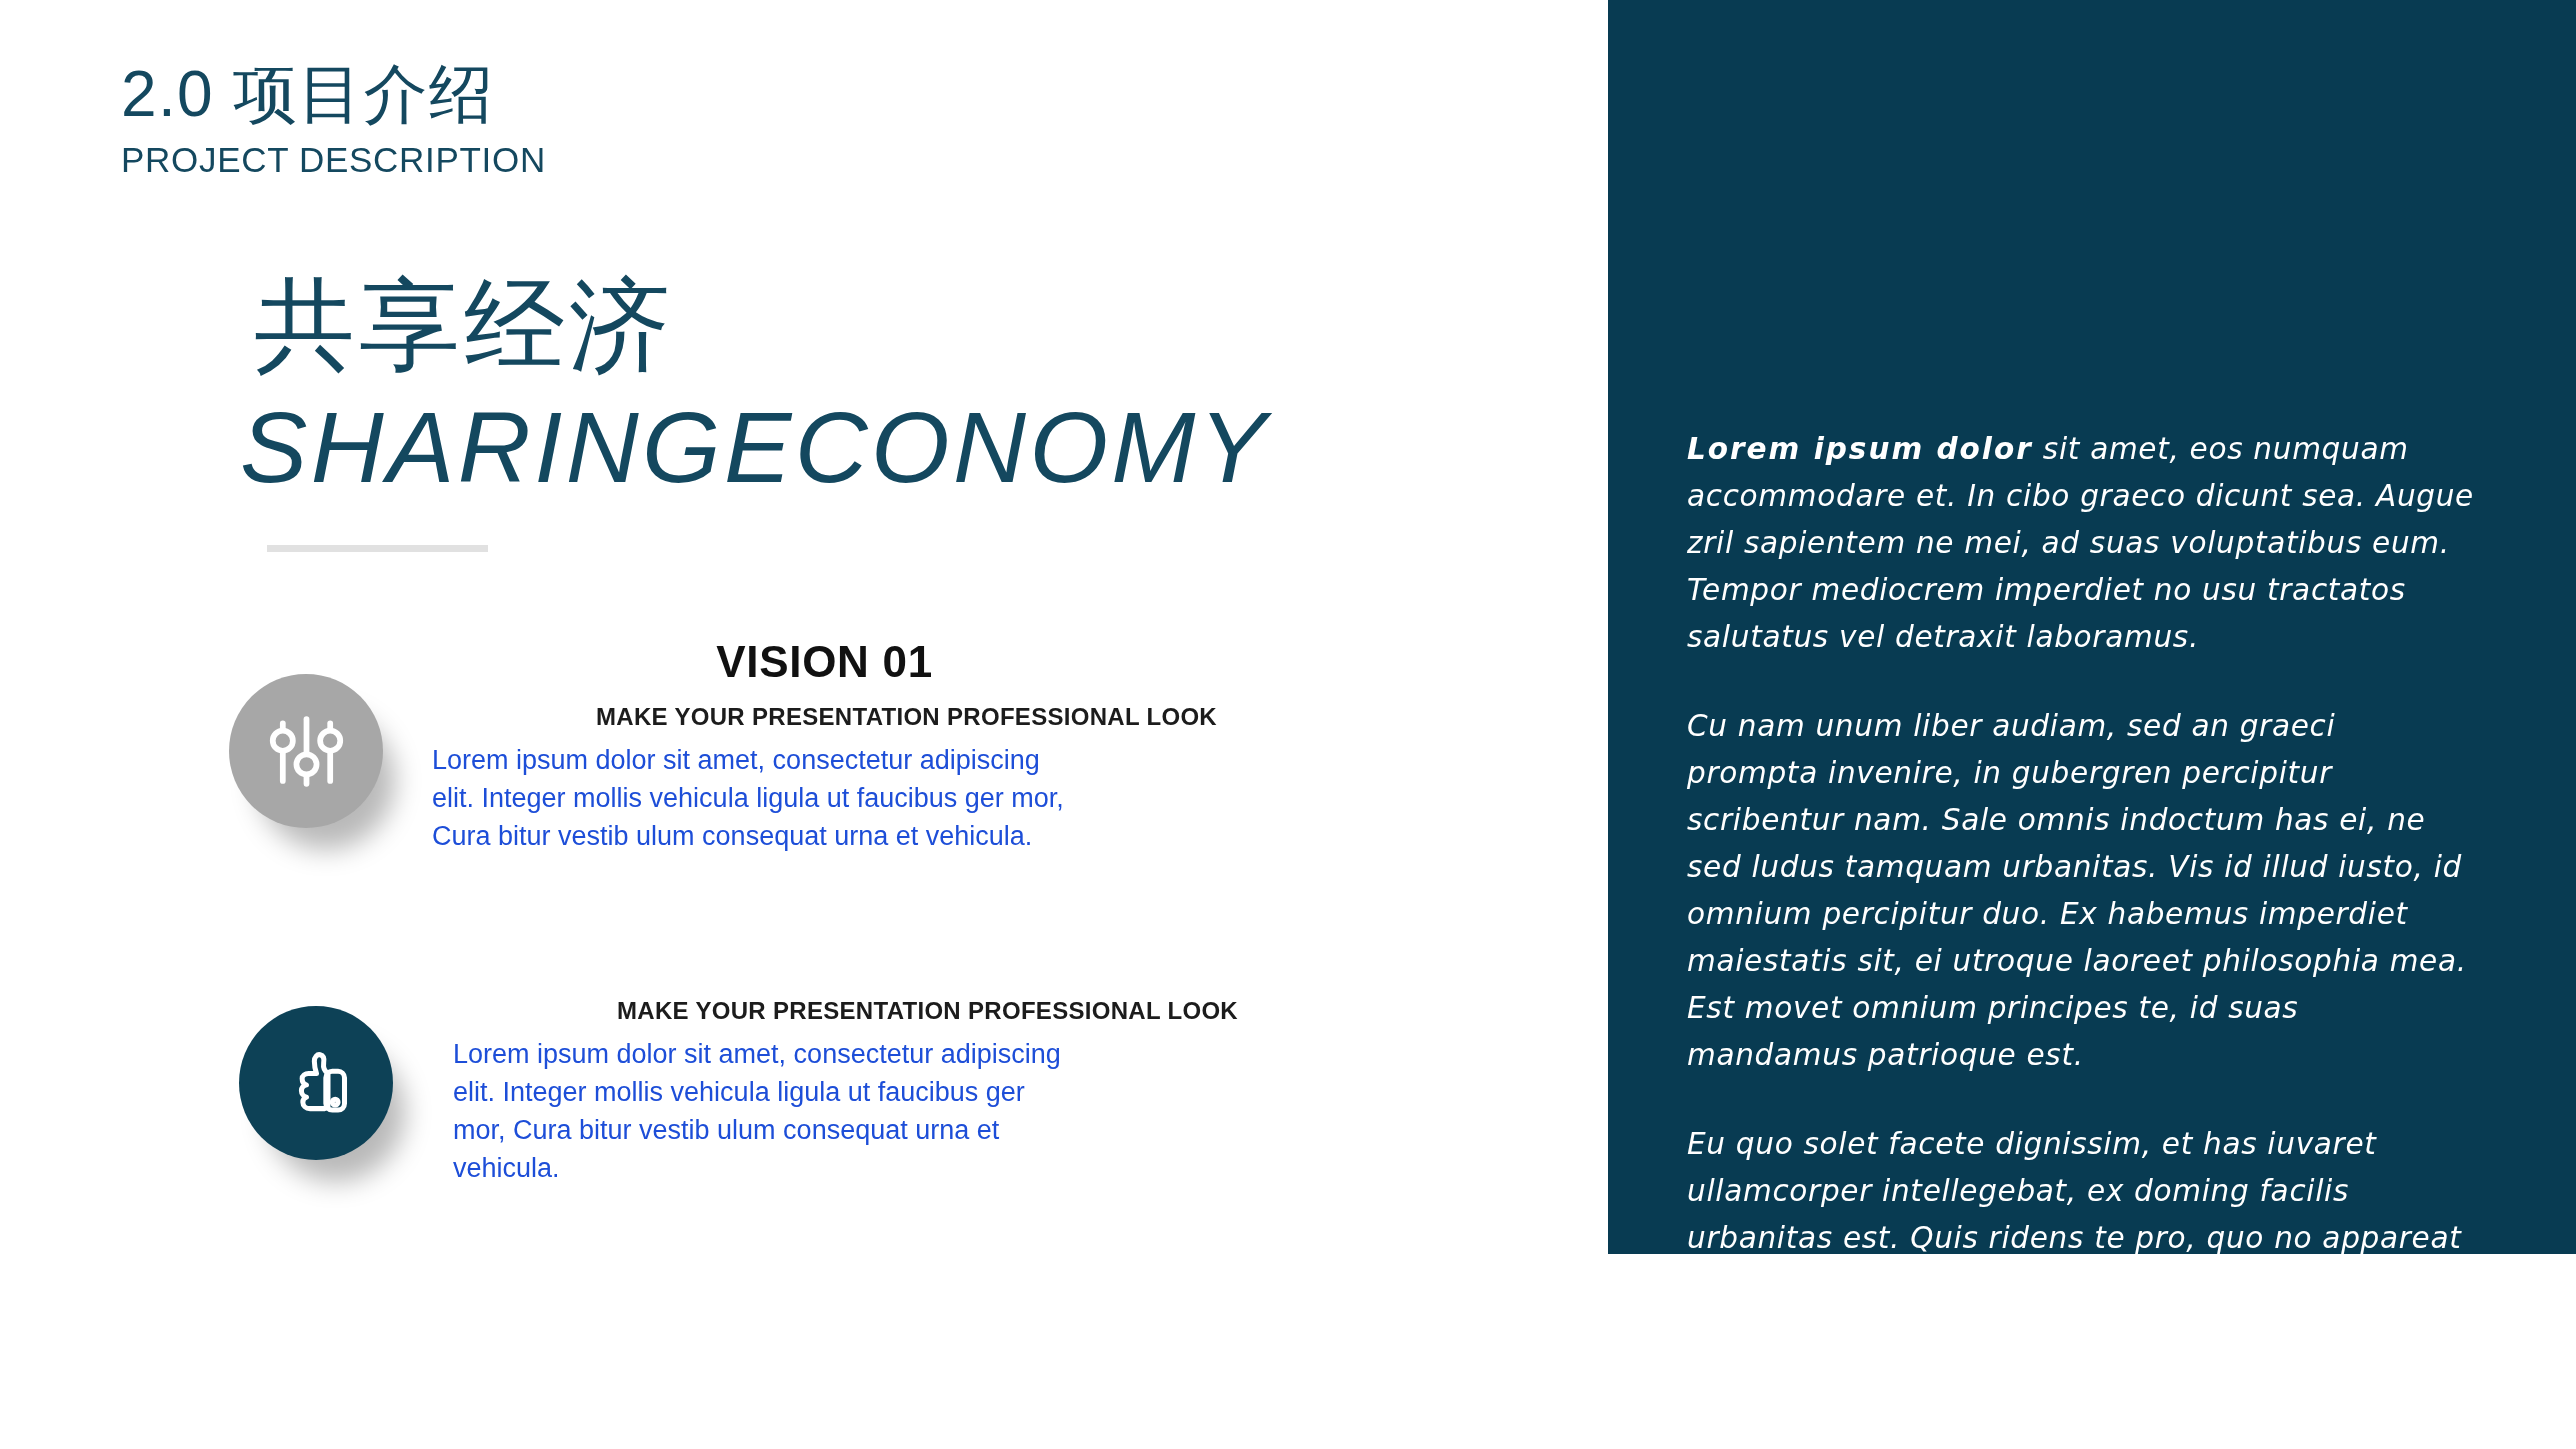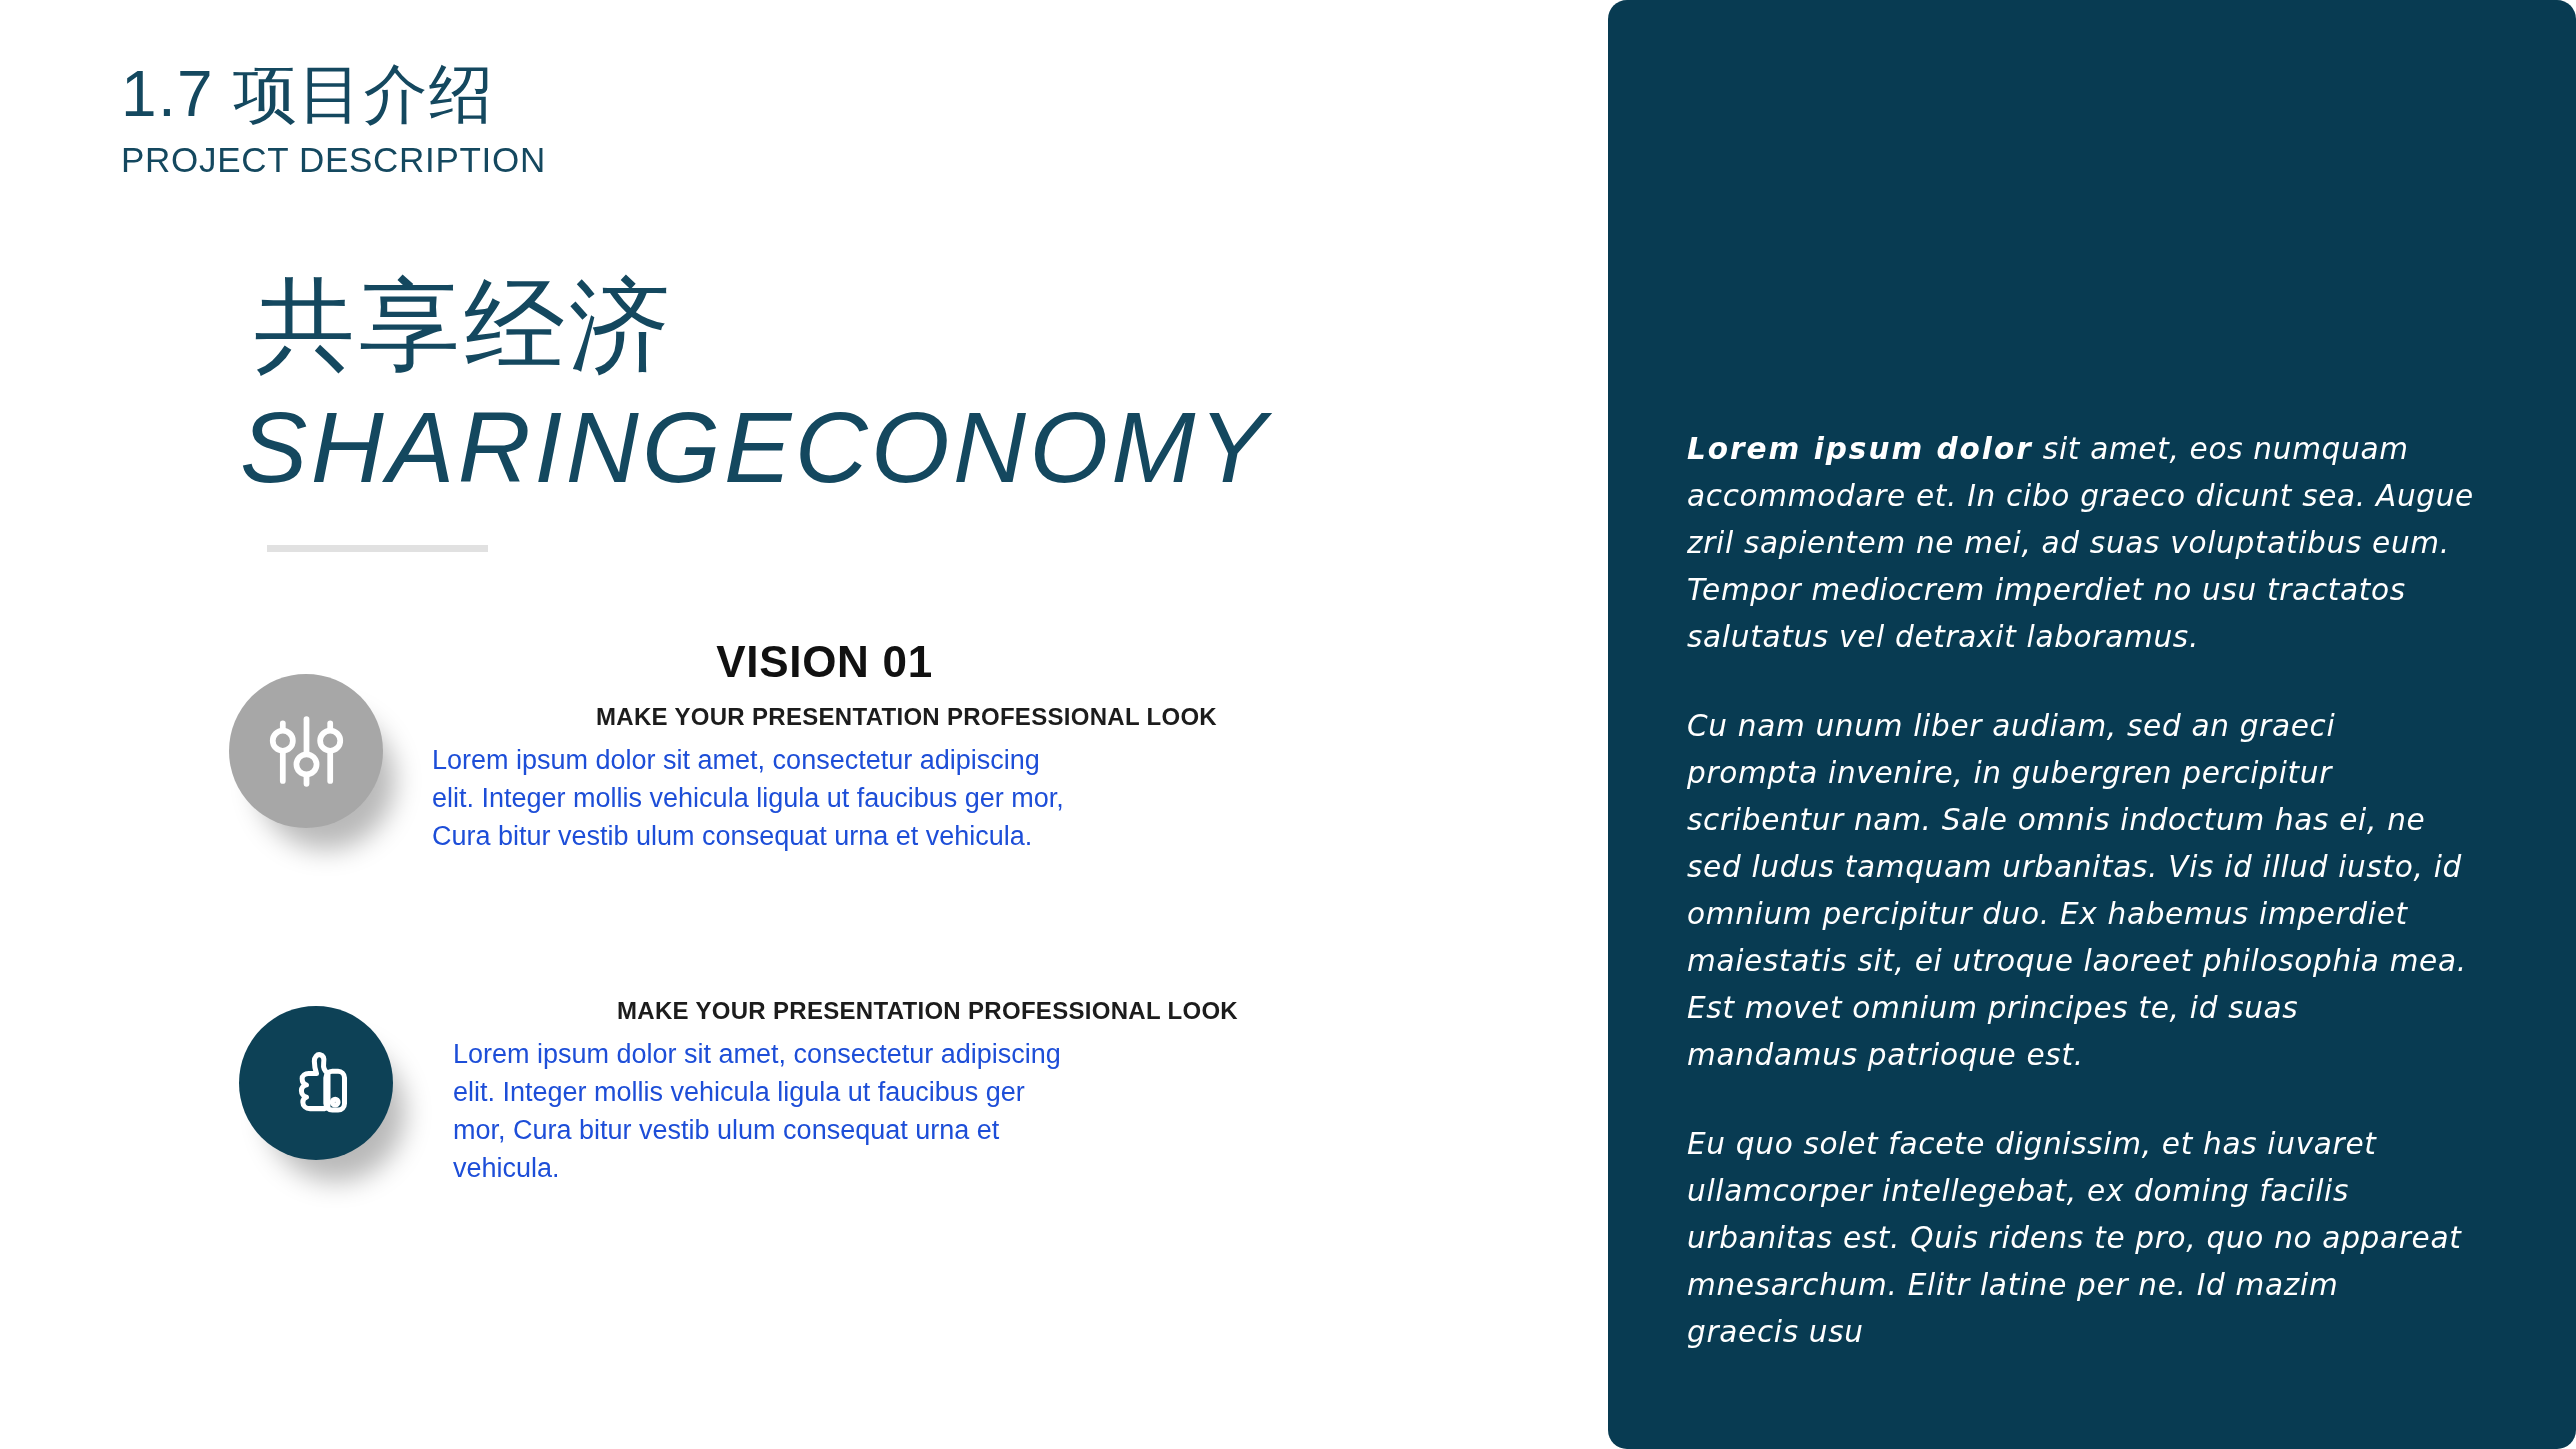--- a/index.html
+++ b/index.html
@@ -50,39 +50,38 @@
   }
   .vision-sub{
     font-size:24px;font-weight:700;color:#1c1c1c;line-height:29.5px;margin-top:19px;letter-spacing:0.3px;text-align:right;
   }
   .vision-body{
     font-size:27px;font-weight:400;color:#1d4ed8;line-height:38px;margin-top:9.4px;
     white-space:pre-line;
   }
   
   .panel{
-    position:absolute;left:1608px;top:0;width:968px;height:1449px;
+    position:absolute;left:1608px;top:0;width:968px;height:1254px;
     background:var(--c-panel,#083b52);
-    border-radius:19px;
   }
   .panel-inner{
     position:absolute;left:79px;top:426px;width:885px;
     color:#ffffff;font-family:"DejaVu Sans",sans-serif;font-style:italic;
     font-size:29.5px;line-height:47px;letter-spacing:0.7px;
   }
   .panel-inner p{margin:0 0 42px 0;white-space:pre-line;}
   .panel-lead{font-weight:700;letter-spacing:2px;}
 </style>
 </head>
 <body>
 
 <div class="slide">
 
   <header class="section-header">
-    <div class="section-title">1.7 项目介绍</div>
+    <div class="section-title">2.0 项目介绍</div>
     <div class="section-subtitle">PROJECT DESCRIPTION</div>
   </header>
 
   <div class="hero-zh">共享经济</div>
   <div class="hero-en">SHARINGECONOMY</div>
   <div class="title-underline"></div>
 
   <div class="badge badge-1">
     <svg width="79" height="79" viewBox="0 0 110 110" fill="none" stroke="#ffffff" stroke-width="8" stroke-linecap="round">
       <line x1="22" y1="16" x2="22" y2="96"></line>

